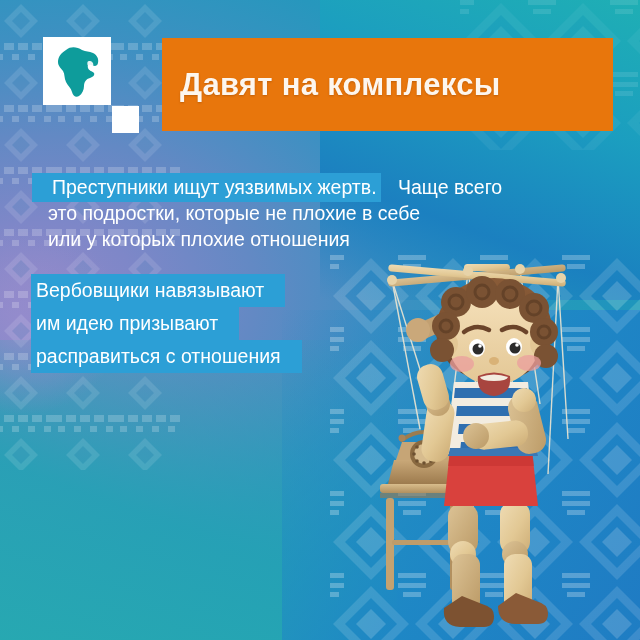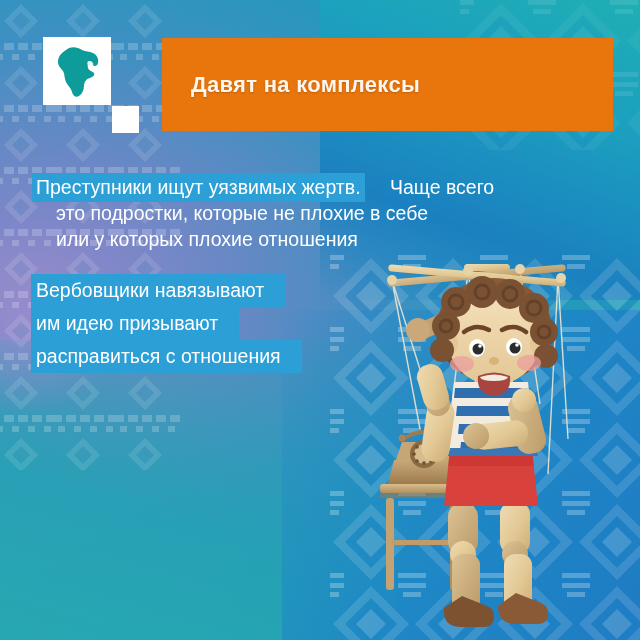--- a/index.html
+++ b/index.html
@@ -53,47 +53,47 @@
   .logo-dot{position:absolute;left:69px;top:69px;width:27px;height:27px;background:#ffffff;}
   .logo-map{position:absolute;left:10px;top:7px;width:50px;height:56px;}
 
   
   .banner{
     position:absolute;left:162px;top:38px;width:451px;height:93px;
     background:#E8760C;
     display:flex;align-items:center;
   }
   .banner-title{
-    margin:0;padding-left:29px;
+    margin:0;padding-left:18px;
     color:#fdf6ee;
-    font-size:22px;font-weight:bold;letter-spacing:.3px;
+    font-size:31px;font-weight:bold;letter-spacing:.3px;
     text-shadow:0 1px 2px rgba(120,55,0,.35);
     white-space:nowrap;
   }
 
   
   .copy{position:absolute;left:36px;top:174px;width:560px;}
   .para{margin:0 0 0 0;}
   .para + .para{margin-top:22px;}
   .line{
     display:block;
     font-size:19.5px;
     line-height:26px;
     color:#ffffff;
     white-space:nowrap;
     width:max-content;
   }
   .line .hl{
     background:#2C9FD6;
     box-decoration-break:clone;
     -webkit-box-decoration-break:clone;
-    padding:3px 4px 4px 4px;
+    padding:3px 4px 4px 20px;
     margin-left:-4px;
   }
-  .line .plain{padding:3px 2px 4px 20px;}
+  .line .plain{padding:3px 2px 4px 12px;}
   .para-2 .line, .para-3 .line{
     background:#2C9FD6;
     padding:3px 21px 4px 5px;
     margin-left:-5px;
   }
 
   
   .scene{position:absolute;left:372px;top:254px;width:268px;height:386px;}
   .scene svg{display:block;width:100%;height:100%;}
 </style>

